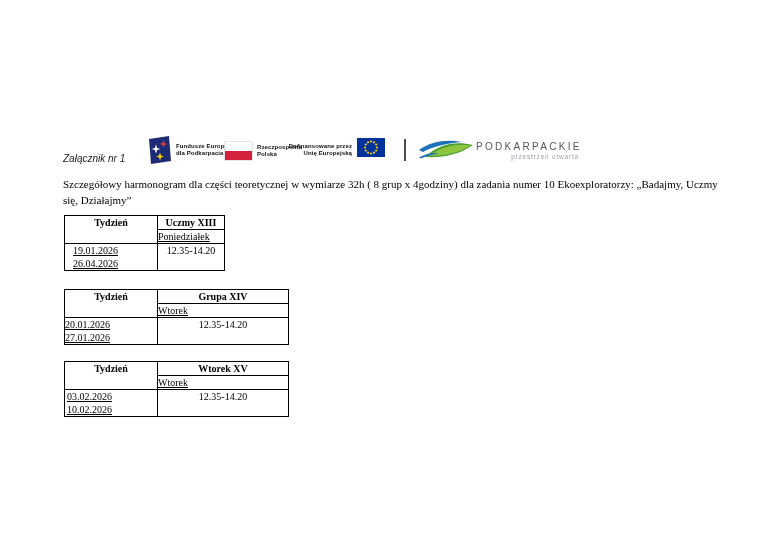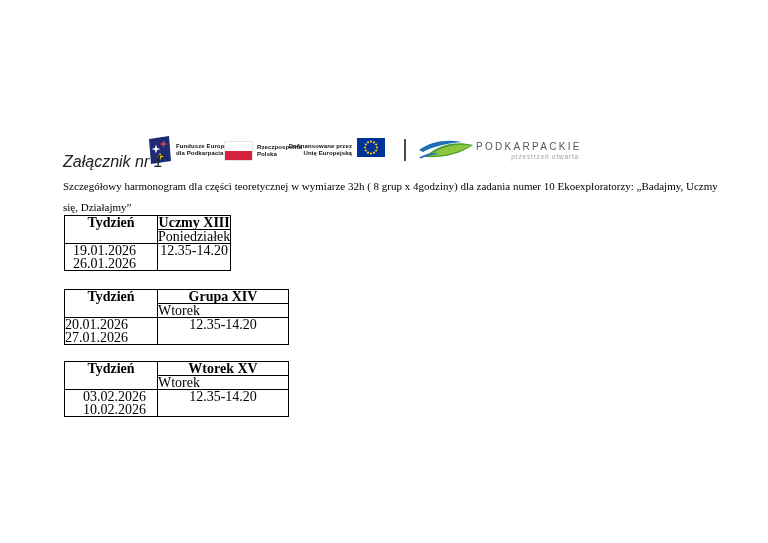--- a/index.html
+++ b/index.html
@@ -24,41 +24,41 @@
   #logo-divider{left:404px;top:77px;width:1.5px;height:22px;background:#4a4a4a;}
   #pk-swoosh{left:417px;top:76px;}
   #pk-block{left:476px;top:79px;width:103px;}
   #pk-title{font-family:"Liberation Sans", sans-serif;font-size:10px;letter-spacing:2.3px;
     color:#55565a;white-space:nowrap;}
   #pk-subtitle{font-family:"Liberation Sans", sans-serif;font-size:6.5px;letter-spacing:.8px;
     color:#9aa1a8;text-align:right;margin-top:1px;white-space:nowrap;}
 
   
   #attachment-label{left:63px;top:153px;font-family:"Liberation Sans", sans-serif;
-    font-style:italic;font-size:16px;color:#222;}
-  #intro-paragraph{left:63px;top:176px;width:672px;font-size:11px;line-height:21px;}
+    font-style:italic;font-size:10px;color:#222;}
+  #intro-paragraph{left:63px;top:176px;width:672px;font-size:11px;line-height:16px;}
 
   
   table.sched{border-collapse:collapse;position:absolute;
-    font-family:"Liberation Serif", serif;font-size:14px;color:#000;}
+    font-family:"Liberation Serif", serif;font-size:10px;color:#000;}
   table.sched td{border:1px solid #000;padding:0;vertical-align:top;line-height:13px;}
   td.c-week{width:92px;text-align:center;font-weight:bold;padding-top:1px;}
   td.c-group{text-align:center;font-weight:bold;padding-top:1px;}
-  td.c-day{text-align:left;padding:0 0 0 3px;}
-  td.c-dates{text-align:left;padding-top:1px;}
+  td.c-day{text-align:left;padding:0 0 0 3px;text-decoration:underline;}
+  td.c-dates{text-align:left;padding-top:1px;text-decoration:underline;}
   td.c-time{text-align:center;padding:1px 0 0 3px;}
   #table-1{left:64px;top:215px;}
   #table-1 td.c-group, #table-1 td.c-day{width:66px;}
   #table-1 .c-dates{padding-left:8px;}
   #table-2{left:64px;top:289px;}
   #table-2 td.c-group, #table-2 td.c-day{width:130px;}
   #table-2 .c-dates{padding-left:0;}
   #table-3{left:64px;top:361px;}
   #table-3 td.c-group, #table-3 td.c-day{width:130px;}
-  #table-3 .c-dates{padding-left:18px;}
+  #table-3 .c-dates{padding-left:2px;}
   tr.r-head td{height:13px;}
   tr.r-day td{height:11px;}
   tr.r-data td{height:25px;}
 </style>
 </head>
 <body>
 
 <div id="logo-band">
 
   <svg id="fe-logo" class="abs" width="23" height="28" viewBox="0 0 23 28">
@@ -126,21 +126,21 @@
       <tr class="r-head">
     <td class="c-week" rowspan="2">Tydzień</td>
     <td class="c-group">Uczmy XIII</td>
   </tr>
   <tr class="r-day">
     <td class="c-day">Poniedziałek</td>
   </tr>
   <tr class="r-data">
     <td class="c-dates">
       <div>19.01.2026</div>
-      <div>26.01.2026</div>
+      <div>26.04.2026</div>
     </td>
     <td class="c-time">12.35-14.20</td>
   </tr>
 </tbody>
   </table>
 
 <table id="table-2" class="sched">
   <tbody>
       <tr class="r-head">
     <td class="c-week" rowspan="2">Tydzień</td>

